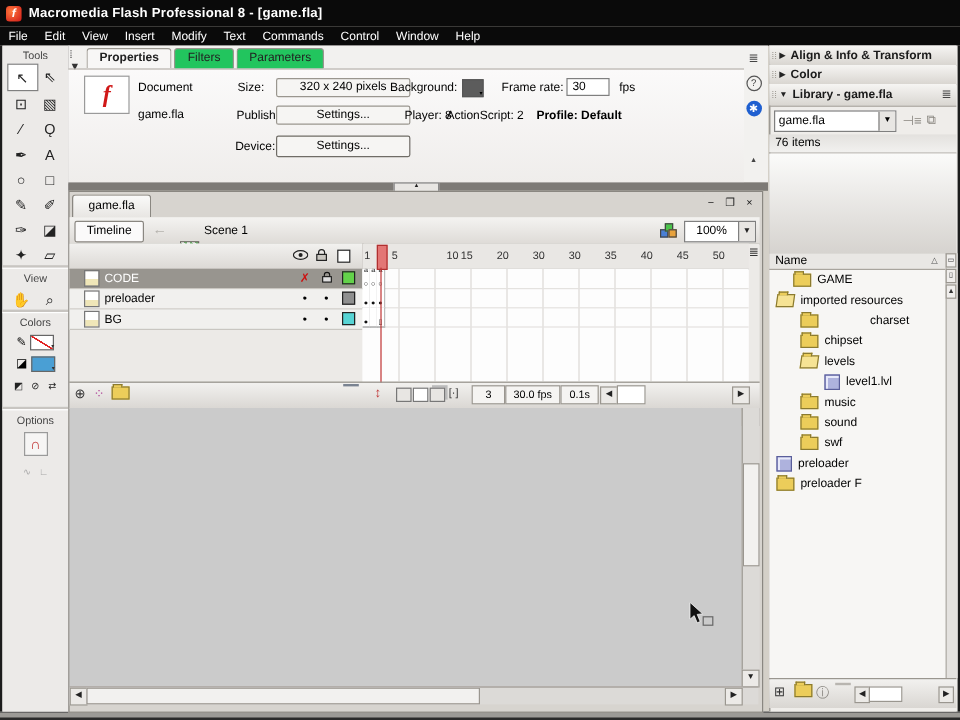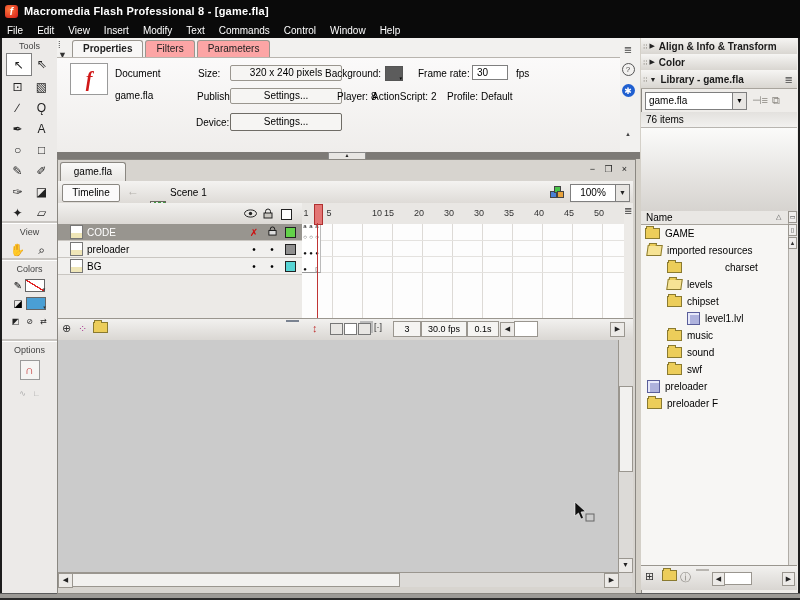--- a/index.html
+++ b/index.html
@@ -27,21 +27,21 @@
   .swatch .dd{position:absolute;right:-1px;bottom:-1px;font-size:5px;color:#333;}
   .swatch.none{background:linear-gradient(to top right,#fff 46%,#e02020 47%,#e02020 53%,#fff 54%);}
   .mini-btn-row{display:flex;justify-content:center;gap:2px;margin-top:4px;}
   .mini-btn{width:12px;height:11px;font-size:8px;display:flex;align-items:center;justify-content:center;color:#222;}
   .magnet-box{width:18px;height:18px;margin:3px auto 0;border:1px solid #9a9a9a;background:#f6f5f4;display:flex;align-items:center;justify-content:center;color:#c03030;font-weight:bold;font-size:12px;}
   .grayed{color:#aaa !important;}
   
   #props-panel{left:57px;top:38px;width:583px;height:114px;background:#f2f1ef;}
   #props-grip{left:58px;top:40px;width:12px;height:14px;color:#333;font-size:9px;}
   #props-tabs{left:72px;top:40px;height:17px;display:flex;align-items:flex-end;gap:2px;}
-  .tab{padding:2px 10px 3px;background:#fca5a5;border:1px solid #9a968f;border-bottom:none;border-radius:3px 3px 0 0;color:#222;}
+  .tab{padding:2px 10px 3px;background:#22c55e;border:1px solid #9a968f;border-bottom:none;border-radius:3px 3px 0 0;color:#222;}
   .tab.active{background:#f8f7f6;font-weight:bold;}
   #props-body{left:57px;top:57px;width:563px;height:95px;background:linear-gradient(#fbfafa,#efedeb);border-top:1px solid #b8b4ae;}
   #doc-icon{left:70px;top:63px;width:36px;height:30px;background:#fff;border:1px solid #9a9a9a;display:flex;align-items:center;justify-content:center;}
   #doc-icon span{color:#d01818;font-size:20px;font-style:italic;font-weight:bold;font-family:"Liberation Serif",serif;}
   .plabel{color:#000;}
   .pbtn{background:#f6f5f3;border:1px solid #9a968f;border-radius:2px;text-align:center;height:14px;line-height:14px;}
   #framerate-input{width:30px;height:13px;border:1px solid #7f7f7f;background:#fff;padding-left:4px;line-height:13px;}
   #bg-swatch{width:16px;height:13px;border:1px solid #555;background:#5c5c5c;position:relative;}
   #bg-swatch i{position:absolute;right:0;bottom:-1px;font-style:normal;font-size:5px;color:#000;}
   #props-right-strip{left:618px;top:40px;width:20px;height:112px;display:flex;flex-direction:column;align-items:center;gap:8px;padding-top:4px;}
@@ -234,21 +234,21 @@
 <div class="abs" id="bg-swatch" style="left:385px;top:66px;">
     <i>▾</i>
   </div>
 <div class="abs plabel" style="left:418px;top:68px;">Frame rate:</div>
 <div class="abs" id="framerate-input" style="left:472px;top:65px;">30</div>
 <div class="abs plabel" style="left:516px;top:68px;">fps</div>
 <div class="abs plabel" style="left:197px;top:91px;">Publish:</div>
 <div class="abs pbtn" style="left:230px;top:88px;width:110px;">Settings...</div>
 <div class="abs plabel" style="left:325px;top:91px;margin-left:12px;"><span>Player:</span> <span>8</span></div>
 <div class="abs plabel" style="left:372px;top:91px;"><span>ActionScript:</span> <span>2</span></div>
-<div class="abs plabel" style="left:447px;top:91px;"><span>Profile:</span> <span>Default</span></div>
+<div class="abs plabel" style="left:447px;top:91px;font-weight:bold;"><span>Profile:</span> <span>Default</span></div>
 <div class="abs plabel" style="left:196px;top:117px;">Device:</div>
 <div class="abs pbtn" style="left:230px;top:113px;width:110px;height:16px;line-height:16px;border-color:#6f6c66;">Settings...</div>
 <div class="abs" id="props-right-strip">
   <span class="strip-ic">≣</span>
   <span class="strip-ic" style="border:1px solid #555;border-radius:50%;width:11px;height:11px;line-height:11px;text-align:center;font-size:8px;">?</span>
   <span id="as-assist">✱</span>
   <span class="strip-ic" style="font-size:6px;margin-top:26px;">▲</span>
 </div>
 
 <div class="abs" id="splitter-h"></div>
@@ -432,39 +432,39 @@
   <span id="lib-dd-val">game.fla</span>
   <span id="lib-dd-btn">▼</span>
 </div>
 <div class="abs" id="lib-pin">⊣≡</div>
 <div class="abs" id="lib-newwin">⧉</div>
 <div class="abs" id="lib-count-band">76 items</div>
 <div class="abs" id="lib-preview"></div>
 <div class="abs" id="lib-name-hd">Name</div>
 <div class="abs" id="lib-sort">△</div>
 <div class="abs" id="lib-list">
-    <div class="lib-row" style="padding-left: 4px; text-align: right;">
+    <div class="lib-row" style="padding-left: 20px; text-align: right;">
       <div class="folder"></div>
       <span class="lib-label">GAME</span>
     </div>
     <div class="lib-row" style="padding-left: 6px;">
       <div class="folder open"></div>
       <span class="lib-label">imported resources</span>
     </div>
     <div class="lib-row" style="padding-left: 26px; gap: 38px;">
       <div class="folder"></div>
       <span class="lib-label">charset</span>
     </div>
     <div class="lib-row" style="padding-left: 26px;">
+      <div class="folder"></div>
+      <span class="lib-label">chipset</span>
+    </div>
+    <div class="lib-row" style="padding-left: 26px;">
       <div class="folder open"></div>
       <span class="lib-label">levels</span>
-    </div>
-    <div class="lib-row" style="padding-left: 26px;">
-      <div class="folder"></div>
-      <span class="lib-label">chipset</span>
     </div>
     <div class="lib-row" style="padding-left: 46px;">
       <div class="asset-ic"></div>
       <span class="lib-label">level1.lvl</span>
     </div>
     <div class="lib-row" style="padding-left: 26px;">
       <div class="folder"></div>
       <span class="lib-label">music</span>
     </div>
     <div class="lib-row" style="padding-left: 26px;">

